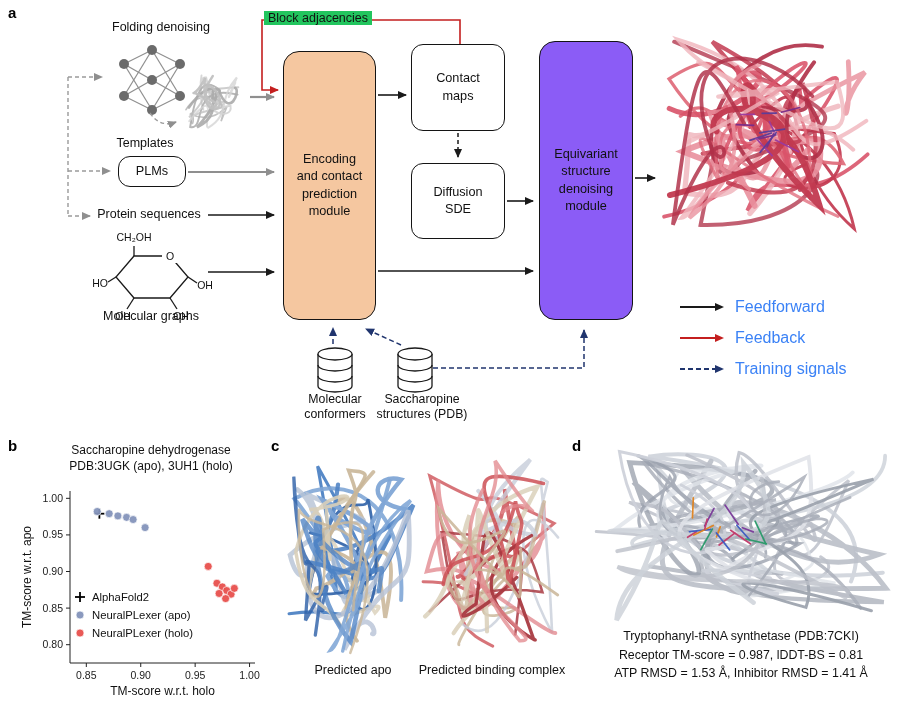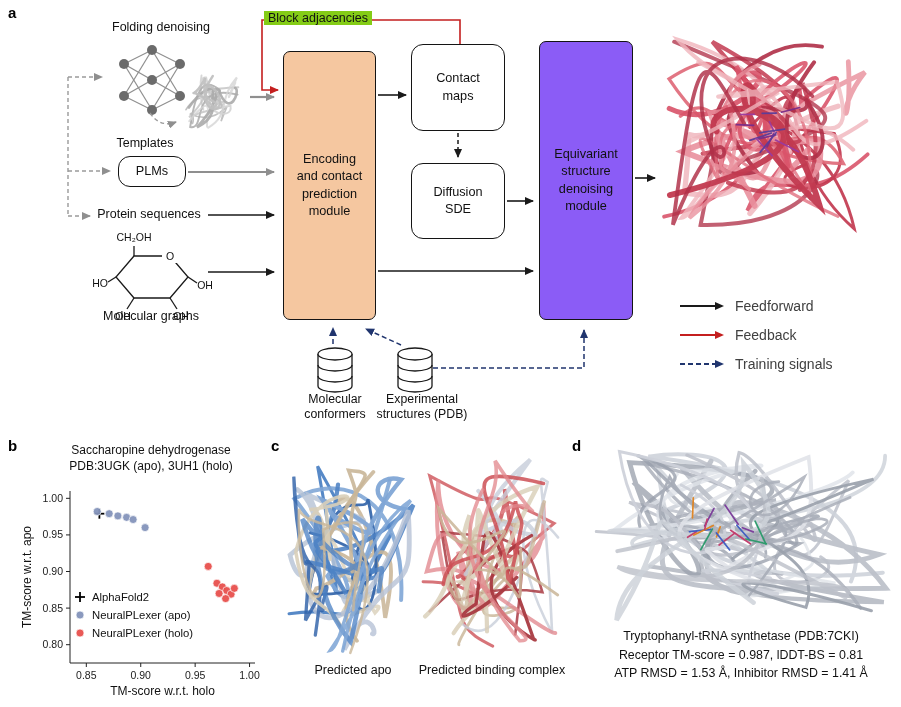--- a/index.html
+++ b/index.html
@@ -8,38 +8,38 @@
   body{font-family:"Liberation Sans","DejaVu Sans",sans-serif;color:#111}
   .fig{position:relative;width:901px;height:707px;background:#fff;overflow:hidden}
   .plabel{position:absolute;z-index:4;font-size:15px;font-weight:bold;color:#000}
   .lbl{position:absolute;z-index:3;font-size:12.5px;color:#111}
   .center{text-align:center}
   .nowrap{white-space:nowrap}
   .prelines{white-space:pre-line}
   .box{position:absolute;z-index:3;border:1.5px solid #141414;background:#fff;display:flex;align-items:center;
        justify-content:center;text-align:center;font-size:12.7px;line-height:1.35;color:#111;padding:3px 9px}
   .r12{border-radius:12px}
-  .r16{border-radius:7px}
+  .r16{border-radius:16px}
   .orange{background:#f5c7a0}
   .blue{background:#8b5cf6}
-  .whitebg{background:#84cc16;padding:0 4px}
+  .whitebg{background:#22c55e;padding:0 4px}
   .arrow-black{stroke:#1a1a1a;stroke-width:1.6;fill:none}
   .arrow-blackd{stroke:#1a1a1a;stroke-width:1.5;fill:none;stroke-dasharray:4 3}
   .arrow-gray{stroke:#8f8f8f;stroke-width:2.2;fill:none}
   .arrow-gray-d{stroke:#9a9a9a;stroke-width:1.4;fill:none;stroke-dasharray:4 3}
   .arrow-red{stroke:#c41f1f;stroke-width:1.6;fill:none}
   .arrow-navy{stroke:#20356e;stroke-width:1.5;fill:none;stroke-dasharray:5 3}
   .icon-stroke{stroke:#1a1a1a;stroke-width:1.3}
   .nn-edge{stroke:#8f8f8f;stroke-width:1.2}
   .chem-text{font-size:10.5px;fill:#111}
   .tick{font-size:10.5px;fill:#222}
   .axis-label{font-size:12px;fill:#111}
   .legend-text{font-size:11.3px;fill:#111}
   .flow-row{display:flex;align-items:center;gap:9px;margin-bottom:13px}
-  .flow-row span{font-size:14px;color:#404040}
+  .flow-row span{font-size:16px;color:#3b82f6}
 </style>
 </head>
 <body>
 
 <div class="fig">
 
   <svg id="art-svg" width="901" height="707" style="position:absolute;left:0;top:0;z-index:1">
       <g>
         <path d="M186.0,109.7 C198.1,88.5 231.0,93.7 221.1,121.2 C234.7,86.3 222.4,129.4 190.4,114.0 C194.3,108.9 193.9,131.9 190.8,120.0" fill="none" stroke="#bfbfbf" stroke-width="1.7" stroke-linecap="round" opacity="0.95"></path>
         <path d="M203.2,108.3 C204.0,117.8 194.9,74.4 206.2,77.5 C218.1,128.2 195.2,110.3 230.5,105.7 C233.8,122.6 194.5,113.3 201.5,75.5" fill="none" stroke="#d4d4d4" stroke-width="1.9" stroke-linecap="round" opacity="0.93"></path>
@@ -282,21 +282,21 @@
       <div class="flow-row">
         <svg width="48" height="12">
           <line x1="2" y1="6" x2="37" y2="6" stroke="#20356e" stroke-width="1.8" stroke-dasharray="5,3"></line>
           <polygon points="37,2 46,6 37,10" fill="#20356e"></polygon>
         </svg>
         <span>Training signals</span>
       </div>
     </div>
 
   <div class="lbl center" style="left:299px;top:392px;width:72px;font-size:12.3px;line-height:1.25">Molecular conformers</div>
-  <div class="lbl center" style="left:366px;top:392px;width:112px;font-size:12.3px;line-height:1.25">Experimental structures (PDB)</div>
+  <div class="lbl center" style="left:366px;top:392px;width:112px;font-size:12.3px;line-height:1.25">Saccharopine structures (PDB)</div>
 
   <div class="plabel" style="left:8px;top:437px">b</div>
   <div class="lbl center prelines" style="left:32px;top:442px;width:238px;font-size:12px;line-height:1.35">Saccharopine dehydrogenase
 PDB:3UGK (apo), 3UH1 (holo)</div>
   <svg id="chart-svg" width="250" height="224" style="position:absolute;left:18px;top:481px;z-index:2">
       <g>
         <line x1="52" y1="10" x2="52" y2="182" stroke="#222" stroke-width="1"></line>
         <line x1="52" y1="182" x2="237" y2="182" stroke="#222" stroke-width="1"></line>
         <line x1="68.32352941176472" y1="182" x2="68.32352941176472" y2="186" stroke="#222" stroke-width="1"></line>
         <text x="68.32352941176472" y="198" text-anchor="middle" class="tick">0.85</text>

